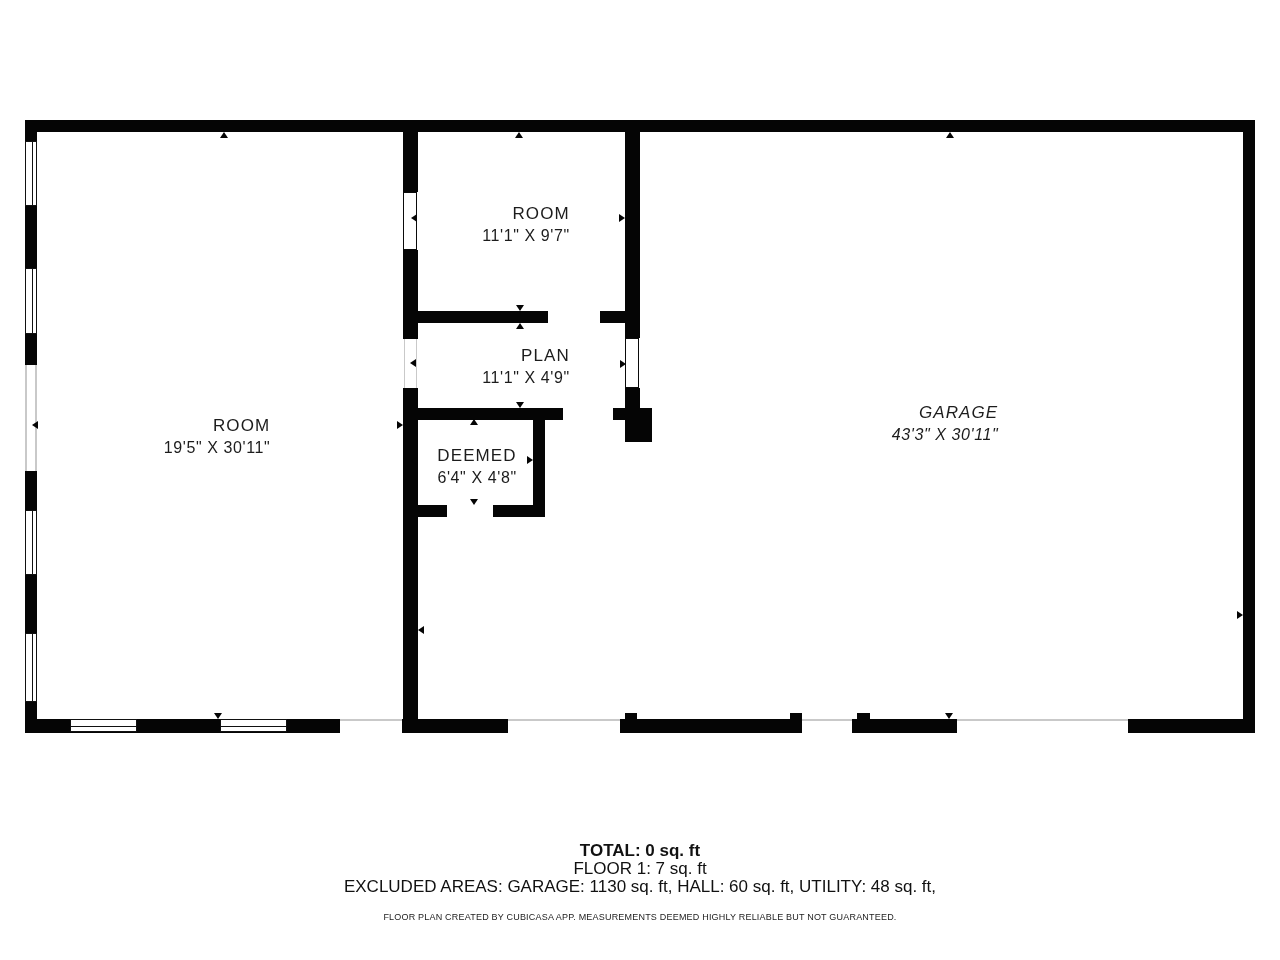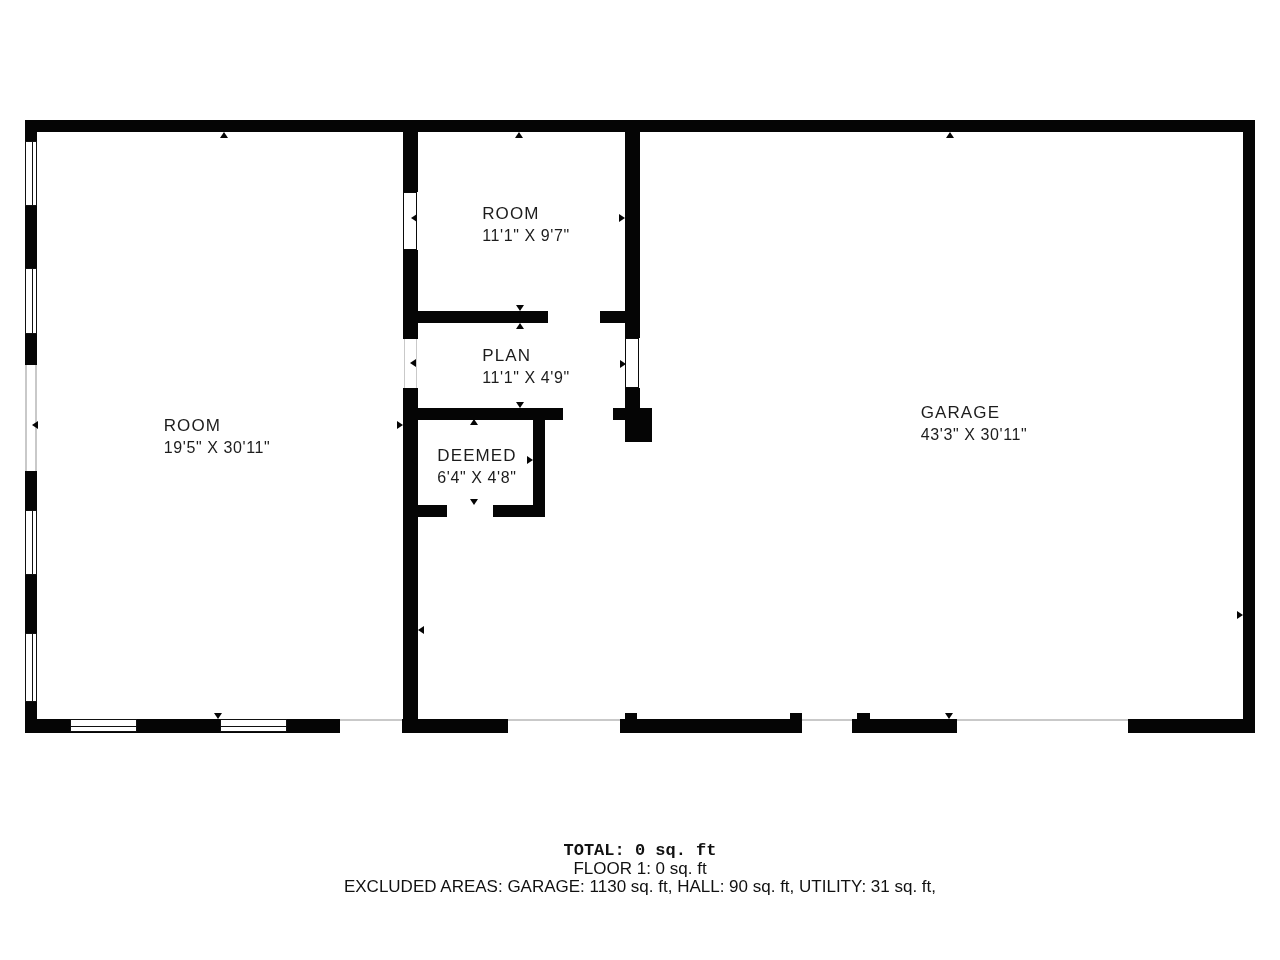--- a/index.html
+++ b/index.html
@@ -26,28 +26,28 @@
   .ol { position: absolute; background: #c9c9c9; }
 
   
   .tri { position: absolute; width: 0; height: 0; }
   .tri.up    { border-left: 4px solid transparent; border-right: 4px solid transparent; border-bottom: 6px solid #050505; }
   .tri.down  { border-left: 4px solid transparent; border-right: 4px solid transparent; border-top: 6px solid #050505; }
   .tri.left  { border-top: 4px solid transparent; border-bottom: 4px solid transparent; border-right: 6px solid #050505; }
   .tri.right { border-top: 4px solid transparent; border-bottom: 4px solid transparent; border-left: 6px solid #050505; }
 
   
-  .room-label { position: absolute; transform: translateX(-50%); text-align: left; white-space: nowrap; color: #1c1c1c; }
+  .room-label { position: absolute; transform: translateX(-50%); text-align: right; white-space: nowrap; color: #1c1c1c; }
   .room-label .nm  { display:block; font-size: 17px; line-height: 22px; letter-spacing: 1.1px; font-weight: 500; }
   .room-label .dim { display:block; font-size: 16px; line-height: 21px; letter-spacing: 0.6px; font-weight: 500; }
 
   
   .summary { position: absolute; left: 0; top: 842px; width: 1280px; text-align: center; color: #111; }
   .summary .line { display:block; font-size: 17px; line-height: 18px; }
-  .summary .line.bold { font-weight: bold; font-family: Liberation Mono, monospace; }
+  .summary .line.bold { font-weight: bold; }
   .summary .disclaimer { display:block; margin-top: 16px; font-size: 9px; line-height: 11px; letter-spacing: 0.2px; color: #222; }
 </style>
 </head>
 <body>
 
 <div id="stage">
 
   <div class="w" style="left:25px;top:120px;width:1230px;height:12px;"></div>
   <div class="w" style="left:1243px;top:120px;width:12px;height:613px;"></div>
 
@@ -135,24 +135,25 @@
     <span class="dim">11'1" X 9'7"</span>
   </div>
   <div class="room-label" style="left:526px;top:345px;">
     <span class="nm">PLAN</span>
     <span class="dim">11'1" X 4'9"</span>
   </div>
   <div class="room-label" style="left:477px;top:445px;">
     <span class="nm">DEEMED</span>
     <span class="dim">6'4" X 4'8"</span>
   </div>
-  <div class="room-label" style="left:974px;top:402px;">
+  <div class="room-label" style="left:945px;top:402px;font-style:italic;">
     <span class="nm">GARAGE</span>
     <span class="dim">43'3" X 30'11"</span>
   </div>
 
   <div class="summary">
     <span class="line bold">TOTAL: 0 sq. ft</span>
-    <span class="line">FLOOR 1: 0 sq. ft</span>
-    <span class="line">EXCLUDED AREAS: GARAGE: 1130 sq. ft, HALL: 90 sq. ft, UTILITY: 31 sq. ft,</span>
+    <span class="line">FLOOR 1: 7 sq. ft</span>
+    <span class="line">EXCLUDED AREAS: GARAGE: 1130 sq. ft, HALL: 60 sq. ft, UTILITY: 48 sq. ft,</span>
+    <span class="disclaimer">FLOOR PLAN CREATED BY CUBICASA APP. MEASUREMENTS DEEMED HIGHLY RELIABLE BUT NOT GUARANTEED.</span>
   </div>
 
 </div>
 
 </body></html>

